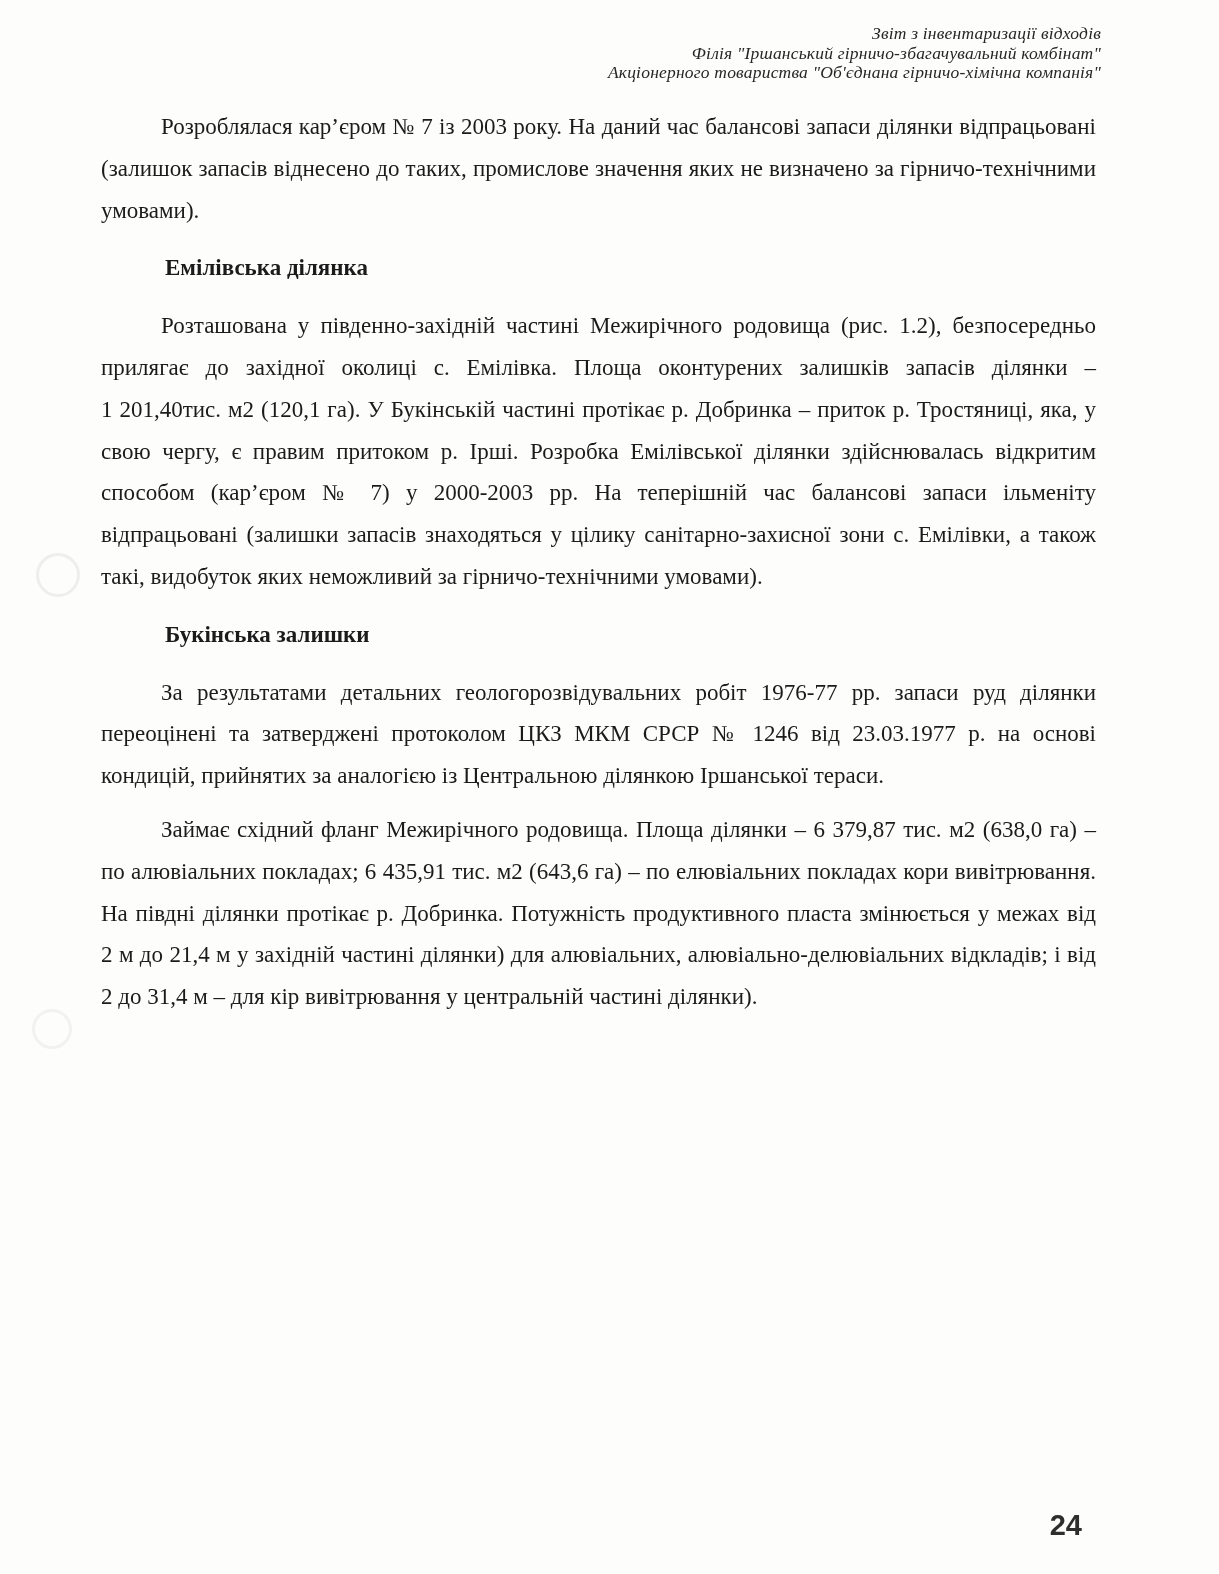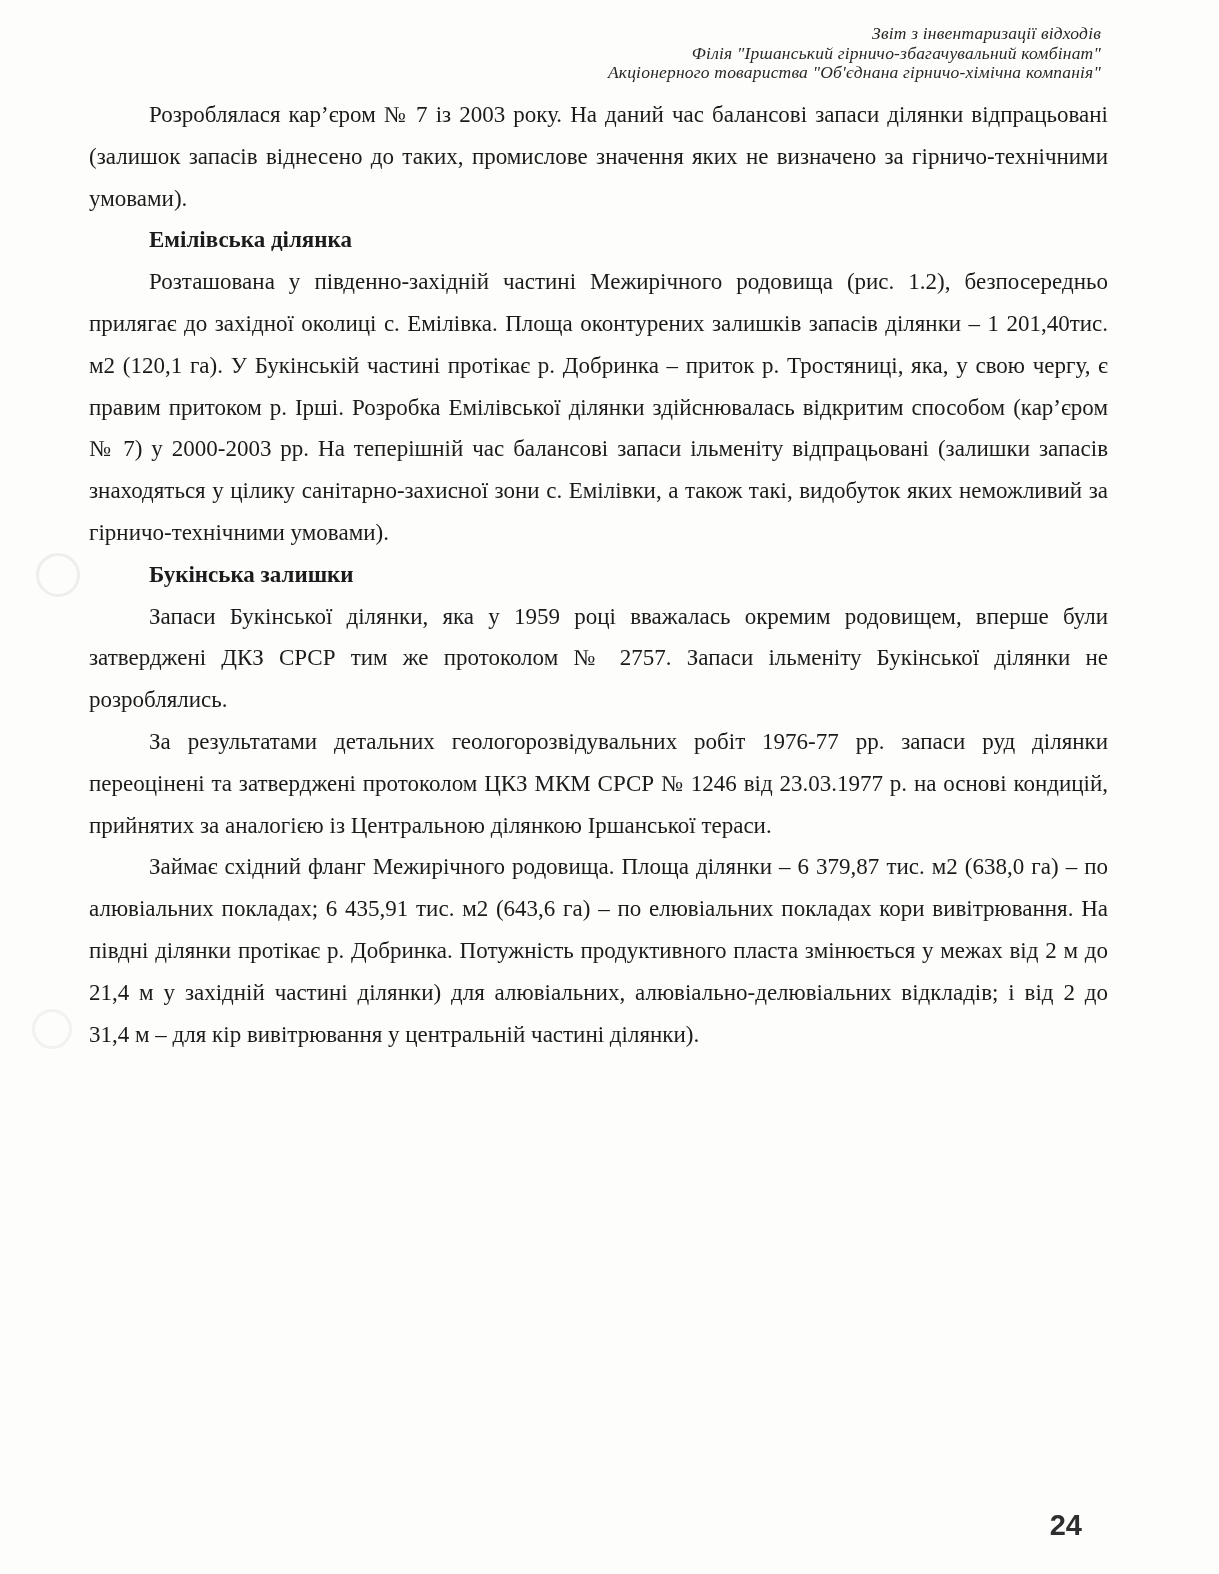--- a/index.html
+++ b/index.html
@@ -39,25 +39,25 @@
     position: absolute;
     top: 94px;
     left: 89px;
     width: 1019px;
     font-size: 23px;
     line-height: 41.8px;
     text-align: justify;
     color: #1b1b1b;
   }
   .para {
-    margin: 0;
+    margin: 12px;
     text-indent: 60px;
   }
   .heading {
-    margin: 0;
+    margin: 16px;
     text-indent: 60px;
     font-weight: bold;
     text-align: left;
   }
   
   .page-number {
     position: absolute;
     right: 137px;
     bottom: 32px;
     font-family: "Liberation Sans", "DejaVu Sans", sans-serif;
@@ -87,20 +87,19 @@
     <div class="hline">Звіт з інвентаризації відходів</div>
     <div class="hline">Філія "Іршанський гірничо-збагачувальний комбінат"</div>
     <div class="hline">Акціонерного товариства "Об'єднана гірничо-хімічна компанія"</div>
   </div>
 
   <div class="doc-body">
     <p class="para">Розроблялася кар’єром №&nbsp;7 із 2003 року. На даний час балансові запаси ділянки відпрацьовані (залишок запасів віднесено до таких, промислове значення яких не визначено за гірничо-технічними умовами).</p>
     <p class="heading">Емілівська ділянка</p>
     <p class="para">Розташована у південно-західній частині Межирічного родовища (рис. 1.2), безпосередньо прилягає до західної околиці с.&nbsp;Емілівка. Площа оконтурених залишків запасів ділянки – 1&nbsp;201,40тис. м2 (120,1 га). У Букінській частині протікає р.&nbsp;Добринка – приток р.&nbsp;Тростяниці, яка, у свою чергу, є правим притоком р.&nbsp;Ірші. Розробка Емілівської ділянки здійснювалась відкритим способом (кар’єром №&nbsp;7) у 2000-2003&nbsp;рр. На теперішній час балансові запаси ільменіту відпрацьовані (залишки запасів знаходяться у цілику санітарно-захисної зони с.&nbsp;Емілівки, а також такі, видобуток яких неможливий за гірничо-технічними умовами).</p>
     <p class="heading">Букінська залишки</p>
-    <p class="para">Запаси Букінської ділянки, яка у 1959 році вважалась окремим родовищем, вперше були затверджені ДКЗ СРСР тим же протоколом №&nbsp;2757. Запаси ільменіту Букінської ділянки не розроблялись.</p>
     <p class="para">За результатами детальних геологорозвідувальних робіт 1976-77 рр. запаси руд ділянки переоцінені та затверджені протоколом ЦКЗ МКМ СРСР №&nbsp;1246 від 23.03.1977&nbsp;р. на основі кондицій, прийнятих за аналогією із Центральною ділянкою Іршанської тераси.</p>
     <p class="para">Займає східний фланг Межирічного родовища. Площа ділянки – 6&nbsp;379,87 тис. м2 (638,0 га) – по алювіальних покладах; 6&nbsp;435,91&nbsp;тис. м2 (643,6&nbsp;га) – по елювіальних покладах кори вивітрювання. На півдні ділянки протікає р.&nbsp;Добринка. Потужність продуктивного пласта змінюється у межах від 2&nbsp;м до 21,4&nbsp;м у західній частині ділянки) для алювіальних, алювіально-делювіальних відкладів; і від 2 до 31,4&nbsp;м – для кір вивітрювання у центральній частині ділянки).</p>
   </div>
 
   <div class="page-number">24</div>
 
 </div>
 
 </body></html>

